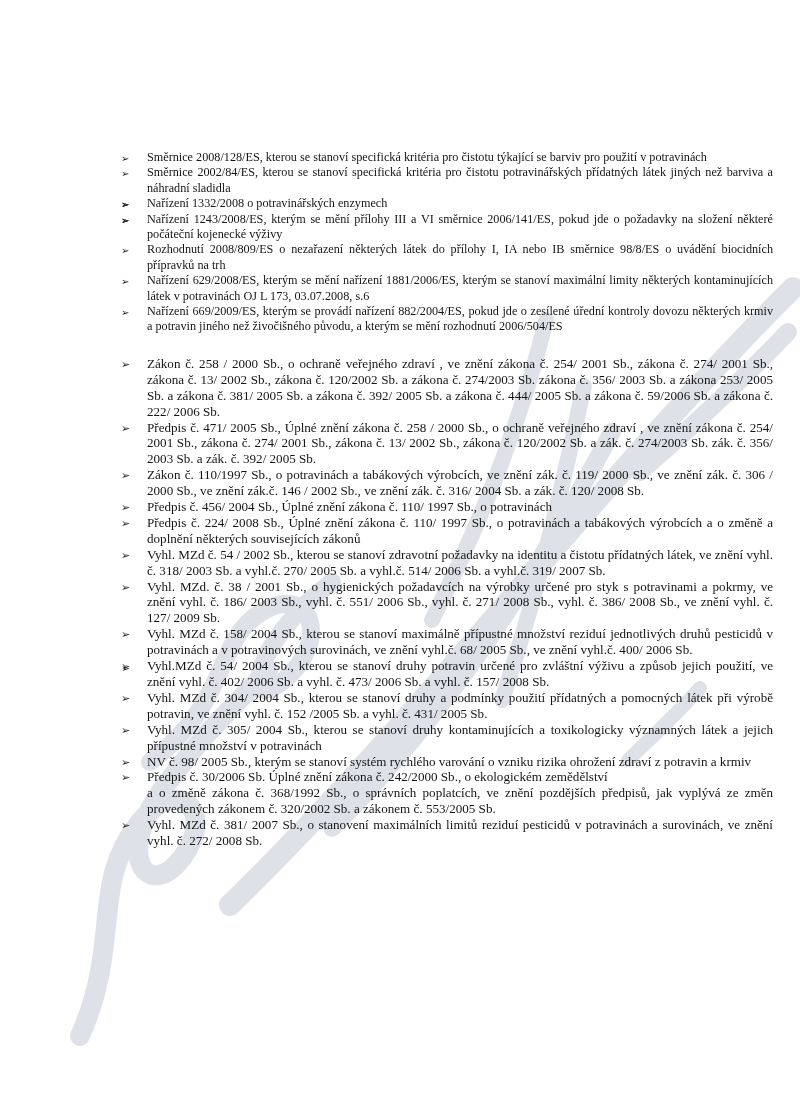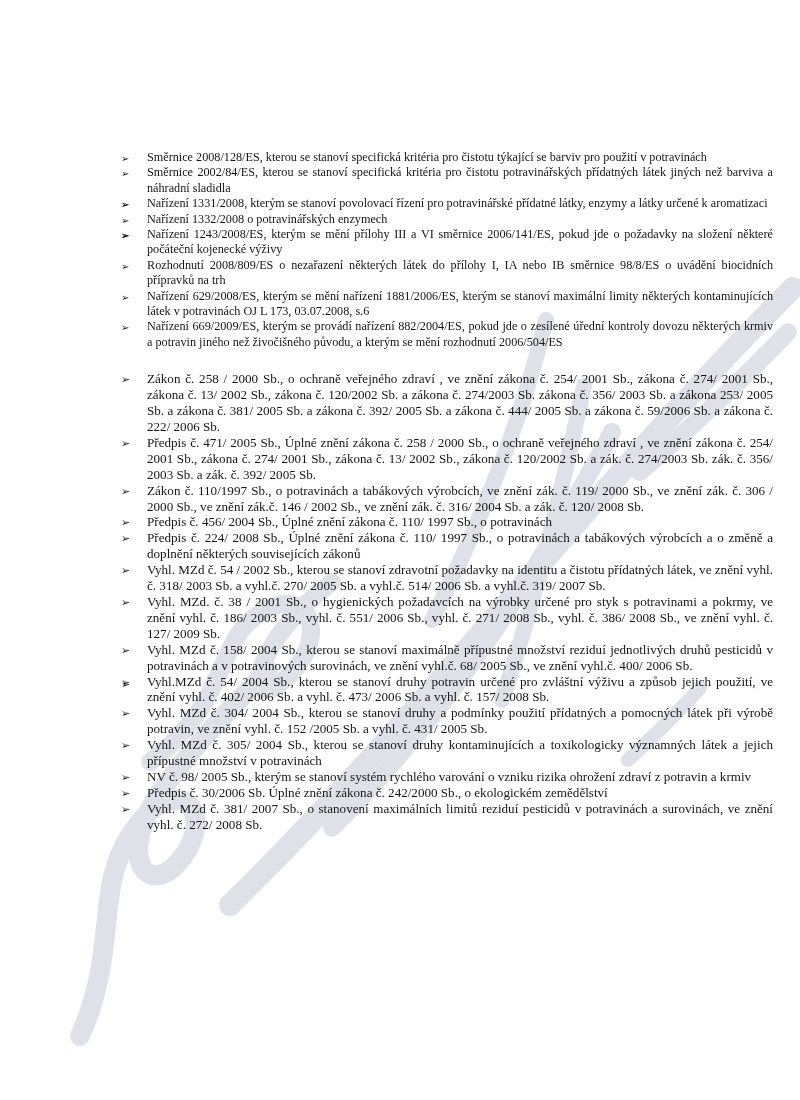--- a/index.html
+++ b/index.html
@@ -77,21 +77,21 @@
     <path stroke-width="16" d="M 502 700 C 542 580 566 470 584 386" stroke="#d9dee4"></path>
     <path stroke-width="18" d="M 640 472 C 700 420 742 380 788 332" stroke="#d9dee4"></path>
     <path stroke-width="14" d="M 628 760 C 660 730 682 708 700 688" stroke="#d9dee4"></path>
   </svg>
 
   <div class="content">
     <div class="section eu">
         <div class="item"><span class="bullet">➢</span><span class="text"><span class="b">Směrnice 2008/128/ES</span><span>, kterou se stanoví specifická kritéria pro čistotu týkající se barviv pro použití v potravinách</span></span></div>
         <div class="item"><span class="bullet">➢</span><span class="text"><span class="b">Směrnice 2002/84/ES,</span><span> kterou se stanoví specifická kritéria pro čistotu potravinářských přídatných látek jiných než barviva a náhradní sladidla</span></span></div>
         <div class="item"><span class="bullet">➢</span></div>
-        <div class="item"><span class="bullet">➢</span><span class="text"><span class="b">Nařízení 1331/2008,</span><span> kterým se stanoví povolovací řízení pro potravinářské přídatné látky, enzymy a látky určené k aromatizaci</span></span></div>
+        <div class="item"><span class="bullet">➢</span></div>
         <div class="item"><span class="bullet">➢</span><span class="text"><span class="b">Nařízení 1332/2008</span><span> o potravinářských enzymech</span></span></div>
         <div class="item"><span class="bullet">➢</span></div>
         <div class="item"><span class="bullet">➢</span></div>
         <div class="item"><span class="bullet">➢</span><span class="text"><span class="b">Nařízení 1243/2008/ES</span><span>, kterým se mění přílohy III a VI směrnice 2006/141/ES, pokud jde o požadavky na složení některé počáteční kojenecké výživy</span></span></div>
         <div class="item"><span class="bullet">➢</span><span class="text"><span class="b">Rozhodnutí 2008/809/ES</span><span> o nezařazení některých látek do přílohy I, IA nebo IB směrnice 98/8/ES o uvádění biocidních přípravků na trh</span></span></div>
         <div class="item"><span class="bullet">➢</span><span class="text"><span class="b">Nařízení 629/2008/ES</span><span>, kterým se mění nařízení 1881/2006/ES, kterým se stanoví maximální limity některých kontaminujících látek v potravinách  OJ L 173, 03.07.2008, s.6</span></span></div>
         <div class="item"><span class="bullet">➢</span><span class="text"><span class="b">Nařízení 669/2009/ES</span><span>, kterým se provádí nařízení  882/2004/ES, pokud jde o zesílené úřední kontroly dovozu některých krmiv a potravin jiného než živočišného původu, a kterým se mění rozhodnutí 2006/504/ES</span></span></div>
       </div>
     <div class="section national">
         <div class="item"><span class="bullet">➢</span><span class="text"><span class="b">Zákon č. 258 / 2000 Sb.,</span><span> o ochraně veřejného zdraví , ve znění </span><span class="b">zákona č. 254/ 2001 Sb., zákona č. 274/ 2001 Sb., zákona č. 13/ 2002 Sb., zákona č. 120/2002 Sb. a zákona č. 274/2003 Sb.  zákona č. 356/ 2003 Sb. a zákona 253/ 2005 Sb. a zákona č. 381/ 2005 Sb. a zákona č. 392/ 2005 Sb. a zákona č. 444/ 2005 Sb. a zákona č. 59/2006 Sb. a zákona č. 222/ 2006 Sb.</span></span></div>
@@ -100,18 +100,18 @@
         <div class="item"><span class="bullet">➢</span><span class="text"><span class="b">Předpis č. 456/ 2004 Sb., Úplné znění zákona č. 110/ 1997 Sb., o potravinách</span></span></div>
         <div class="item"><span class="bullet">➢</span><span class="text"><span class="b">Předpis č. 224/ 2008 Sb., Úplné znění zákona č. 110/ 1997 Sb., o potravinách a tabákových výrobcích a o změně a doplnění některých souvisejících zákonů</span></span></div>
         <div class="item"><span class="bullet">➢</span><span class="text"><span class="b">Vyhl. MZd č. 54 / 2002 Sb.</span><span>, kterou se stanoví zdravotní požadavky na identitu a čistotu přídatných látek, ve znění </span><span class="b">vyhl. č. 318/ 2003 Sb. a vyhl.č. 270/ 2005 Sb. a vyhl.č. 514/ 2006 Sb. a vyhl.č. 319/ 2007 Sb.</span></span></div>
         <div class="item"><span class="bullet">➢</span><span class="text"><span class="b">Vyhl. MZd. č. 38 / 2001 Sb.,</span><span> o hygienických požadavcích na výrobky určené pro styk s potravinami a pokrmy, ve znění </span><span class="b">vyhl. č. 186/ 2003 Sb., vyhl. č. 551/ 2006 Sb., vyhl. č. 271/ 2008 Sb., vyhl. č. 386/ 2008 Sb., ve znění vyhl. č. 127/ 2009 Sb.</span></span></div>
         <div class="item"><span class="bullet">➢</span><span class="text"><span class="b">Vyhl. MZd č. 158/ 2004 Sb.</span><span>, kterou se stanoví maximálně přípustné množství reziduí jednotlivých druhů pesticidů v potravinách a v potravinových surovinách, </span><span class="b">ve znění vyhl.č. 68/ 2005 Sb., ve znění vyhl.č. 400/ 2006 Sb.</span></span></div>
         <div class="item large"><span class="bullet">➢</span></div>
         <div class="item"><span class="bullet">➢</span><span class="text"><span class="b">Vyhl.MZd č. 54/ 2004 Sb.,</span><span> kterou se stanoví druhy potravin určené pro zvláštní výživu a způsob jejich použití, </span><span class="b">ve znění vyhl. č. 402/ 2006 Sb. a vyhl. č. 473/ 2006 Sb. a  vyhl.  č. 157/ 2008 Sb.</span></span></div>
         <div class="item"><span class="bullet">➢</span><span class="text"><span class="b">Vyhl. MZd č. 304/ 2004 Sb.,</span><span> kterou se stanoví druhy a podmínky použití přídatných a pomocných látek při výrobě potravin, ve znění </span><span class="b">vyhl. č. 152 /2005 Sb. a vyhl. č. 431/ 2005 Sb.</span></span></div>
         <div class="item"><span class="bullet">➢</span><span class="text"><span class="b">Vyhl. MZd č. 305/ 2004 Sb.,</span><span> kterou se stanoví druhy kontaminujících a toxikologicky významných látek a jejich přípustné množství v potravinách</span></span></div>
         <div class="item"><span class="bullet">➢</span><span class="text"><span class="b">NV č. 98/ 2005 Sb.,</span><span> kterým se stanoví systém rychlého varování o vzniku rizika ohrožení zdraví z potravin a krmiv</span></span></div>
-        <div class="item"><span class="bullet">➢</span><span class="text"><span class="b">Předpis č. 30/2006 Sb. Úplné znění zákona č. 242/2000 Sb.,</span><span> o ekologickém zemědělství</span><br></span></div>
+        <div class="item"><span class="bullet">➢</span><span class="text"><span class="b">Předpis č. 30/2006 Sb. Úplné znění zákona č. 242/2000 Sb.,</span><span> o ekologickém zemědělství</span><br><span>a o změně zákona č. 368/1992 Sb., o správních poplatcích, ve znění pozdějších předpisů, jak vyplývá ze změn provedených zákonem č. 320/2002 Sb. a zákonem č. 553/2005 Sb.</span></span></div>
         <div class="item"><span class="bullet">➢</span><span class="text"><span class="b">Vyhl. MZd č. 381/ 2007 Sb.</span><span>, o stanovení maximálních limitů reziduí pesticidů v potravinách a surovinách, </span><span class="b">ve znění vyhl. č. 272/ 2008 Sb.</span></span></div>
       </div>
   </div>
 
 </div>
 
 </body></html>

